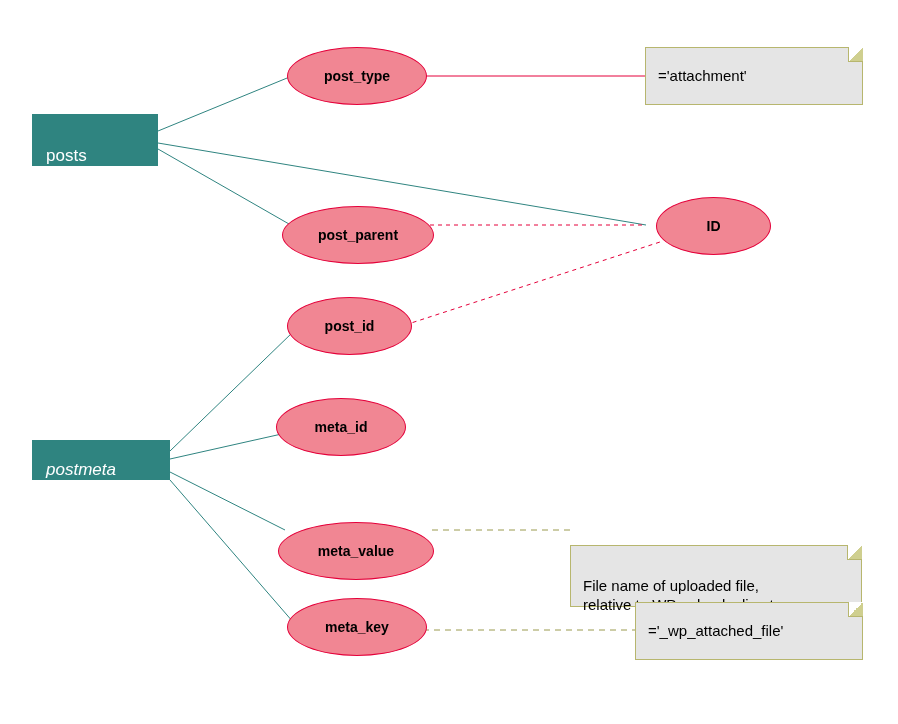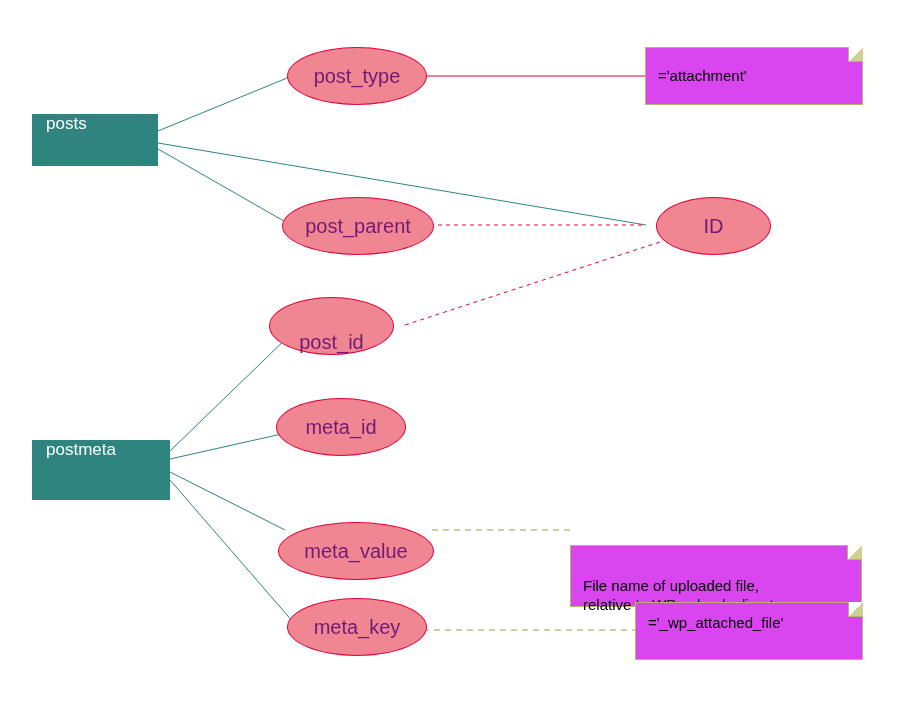--- a/index.html
+++ b/index.html
@@ -15,39 +15,40 @@
     position: absolute;
     top: 0;
     left: 0;
   }
   .entity {
     position: absolute;
     background: #2f8480;
     color: #ffffff;
     font-size: 17px;
     display: flex;
-    align-items: flex-start;
+    align-items: flex-end;
     padding-left: 14px;
     box-sizing: border-box;
   }
   .attr {
     position: absolute;
     background: #f18693;
     border: 1.5px solid #e4003a;
     border-radius: 50%;
-    font-size: 20px;
-    color: #701a75;
+    font-size: 14px;
+    color: #000000;
     display: flex;
     align-items: center;
     justify-content: center;
     box-sizing: border-box;
+    font-weight: bold;
   }
   .note {
     position: absolute;
-    background: #d946ef;
+    background: #e5e5e5;
     border: 1px solid #b7b66e;
     font-size: 15px;
     color: #000;
     padding: 10px 12px;
     box-sizing: border-box;
     line-height: 1.3;
   }
   .note::after {
     content: "";
     position: absolute;
@@ -86,48 +87,48 @@
   <line x1="170" y1="480" x2="300" y2="630" stroke="#2f8480" stroke-width="1"></line>
 
   <line x1="432" y1="530" x2="570" y2="530" stroke="#9a9a4f" stroke-width="1" stroke-dasharray="6,5"></line>
 
   <line x1="423" y1="630" x2="635" y2="630" stroke="#9a9a4f" stroke-width="1" stroke-dasharray="6,5"></line>
 </svg>
 
 <div class="entity" style="left:32px; top:114px; width:126px; height:52px;">
   <span>posts</span>
 </div>
-<div class="entity" style="left:32px; top:440px; width:138px; height:60px;">
+<div class="entity" style="left:32px; top:440px; width:138px; height:40px;font-style:italic;">
   <span>postmeta</span>
 </div>
 
 <div class="attr" style="left:287px; top:47px; width:140px; height:58px;">
   <span>post_type</span>
 </div>
-<div class="attr" style="left:282px; top:197px; width:152px; height:58px;">
+<div class="attr" style="left:282px; top:206px; width:152px; height:58px;">
   <span>post_parent</span>
 </div>
 <div class="attr" style="left:656px; top:197px; width:115px; height:58px;">
   <span>ID</span>
 </div>
-<div class="attr" style="left:269px; top:297px; width:125px; height:58px;align-items:flex-end;">
+<div class="attr" style="left:287px; top:297px; width:125px; height:58px;">
   <span>post_id</span>
 </div>
 <div class="attr" style="left:276px; top:398px; width:130px; height:58px;">
   <span>meta_id</span>
 </div>
 <div class="attr" style="left:278px; top:522px; width:156px; height:58px;">
   <span>meta_value</span>
 </div>
 <div class="attr" style="left:287px; top:598px; width:140px; height:58px;">
   <span>meta_key</span>
 </div>
 
 <div class="note" style="left:645px; top:47px; width:218px; height:58px; display:flex; align-items:center;">
   <span>='attachment'</span>
 </div>
 <div class="note" style="left:570px; top:500px; width:292px; height:62px; white-space:pre-line;margin-top:45px;">
   <span>File name of uploaded file,
 relative to WP uploads directory.</span>
 </div>
-<div class="note" style="left:635px; top:602px; width:228px; height:58px; display:flex; align-items:flex-start;">
+<div class="note" style="left:635px; top:602px; width:228px; height:58px; display:flex; align-items:center;">
   <span>='_wp_attached_file'</span>
 </div>
 
 </body></html>

